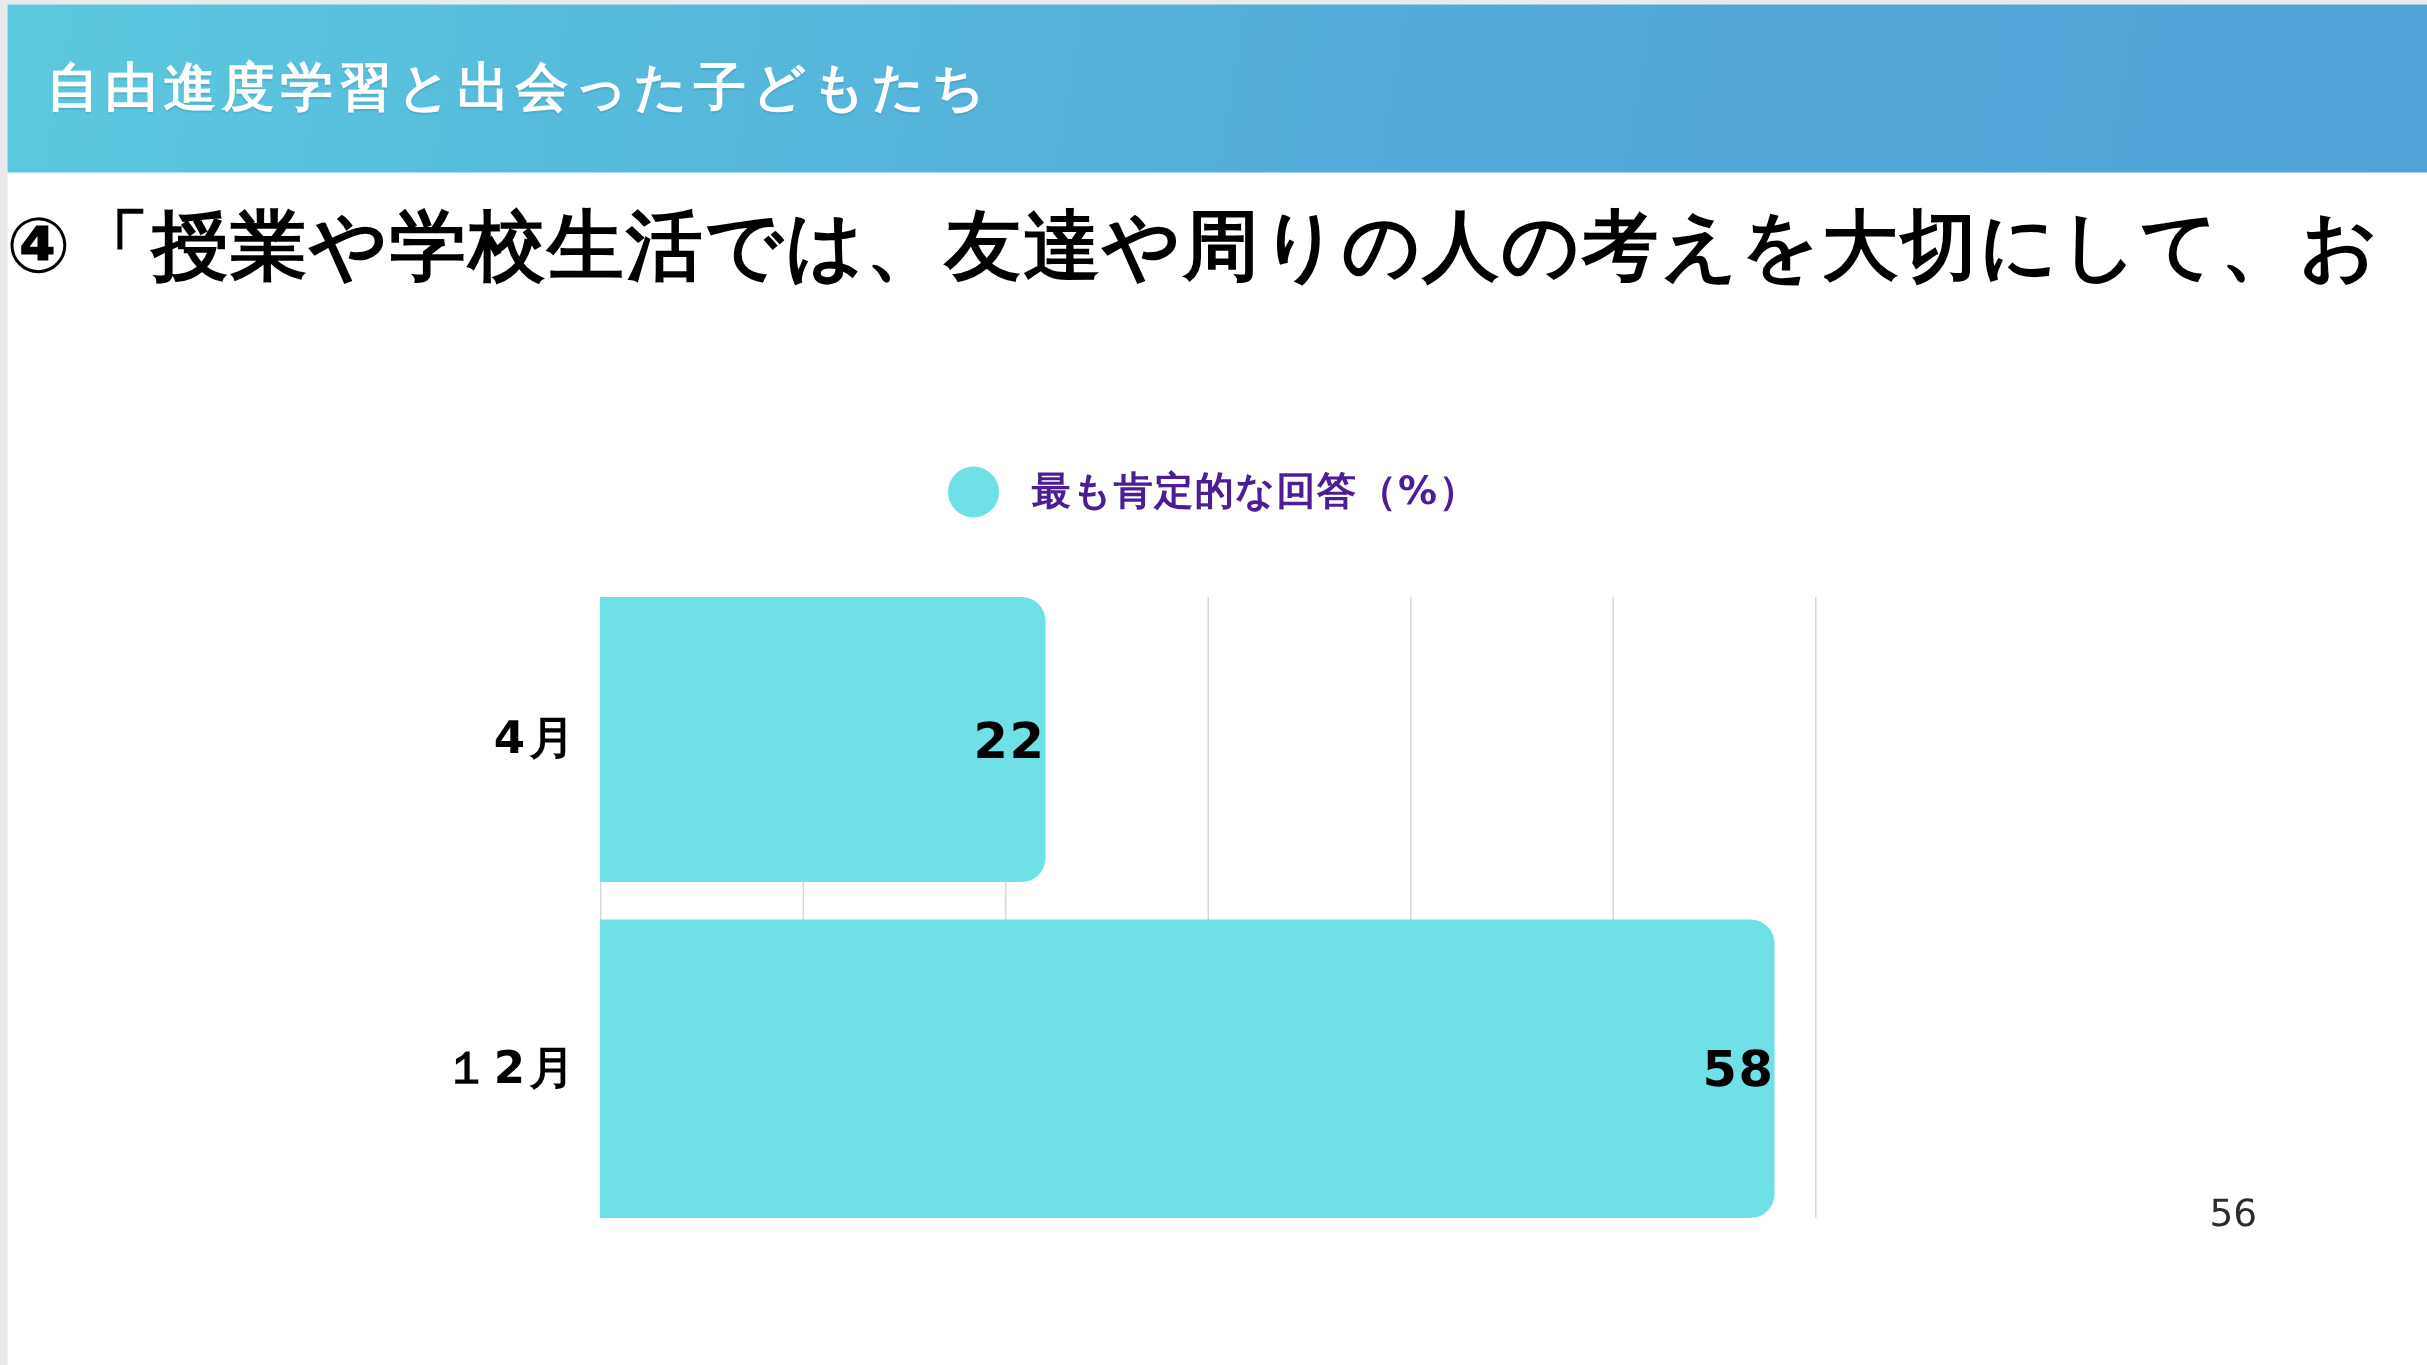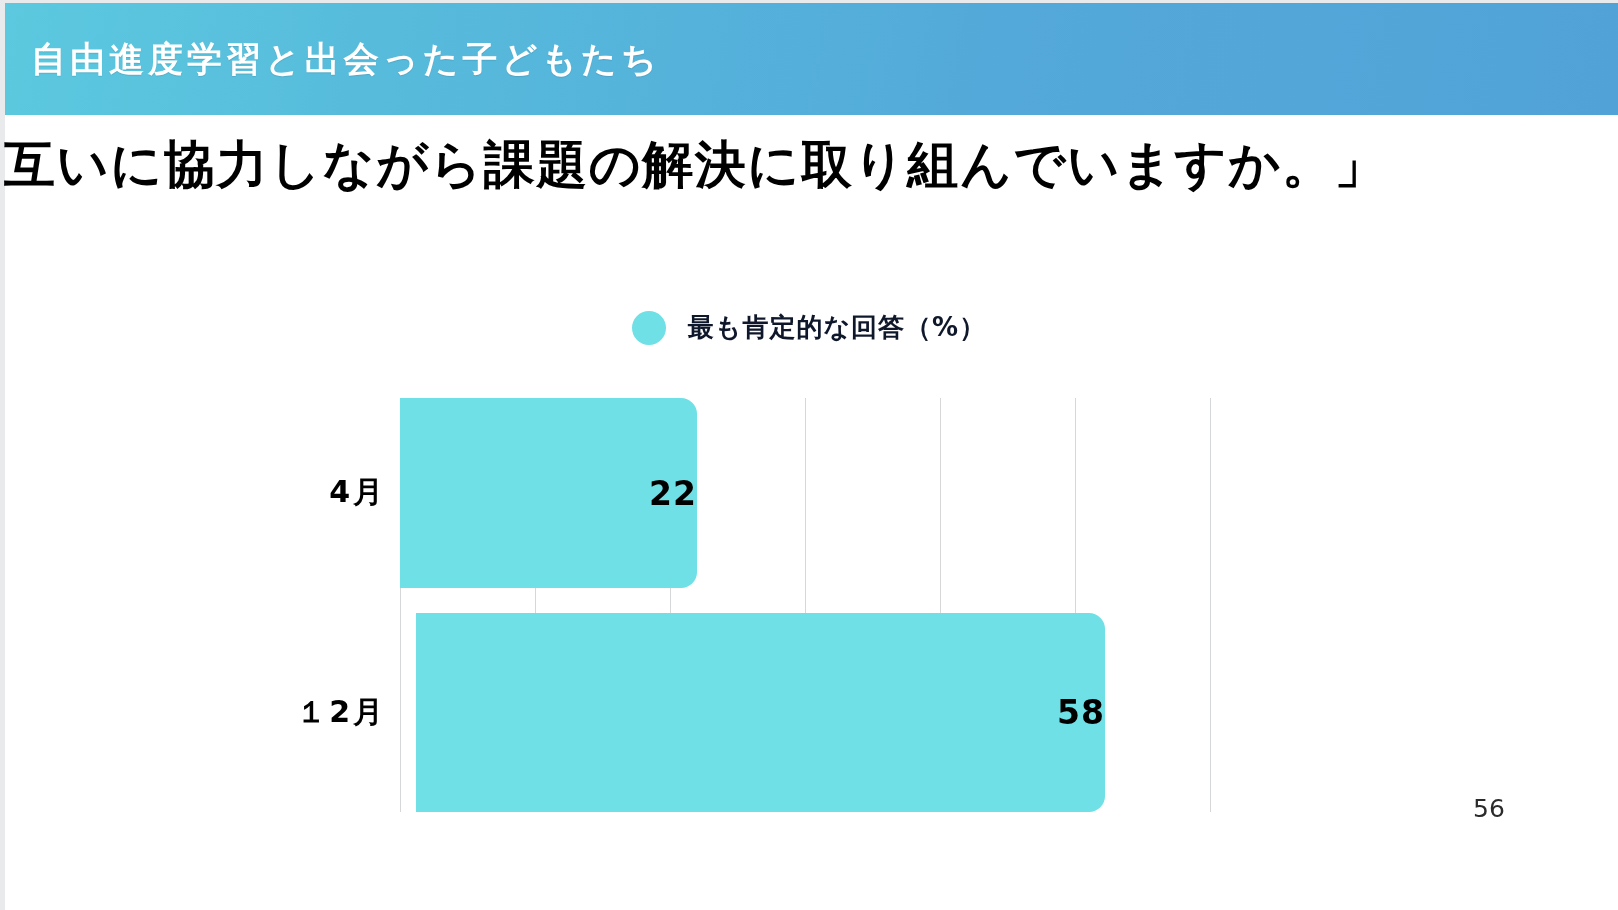--- a/index.html
+++ b/index.html
@@ -97,21 +97,21 @@
   #legend-swatch {
     width: 34px;
     height: 34px;
     border-radius: 50%;
     background: #6ee0e6;
     margin-right: 22px;
   }
   #legend-label {
     font-size: 26px;
     font-weight: 700;
-    color: #0f172a;
+    color: #4c1d95;
     letter-spacing: 1px;
     white-space: nowrap;
   }
 
   
   #plot {
     position: absolute;
     left: 400px;
     top: 102px;          
     width: 810px;
@@ -168,21 +168,21 @@
 <div id="slide">
 
   <div id="slide-edge-left"></div>
   <div id="slide-edge-top"></div>
 
   <div id="header-band">
     <div id="header-title">自由進度学習と出会った子どもたち</div>
   </div>
 
   <div id="question">
-    <span class="qline">互いに協力しながら課題の解決に取り組んでいますか。」</span>
+    <span class="qline">④「授業や学校生活では、友達や周りの人の考えを大切にして、お</span>
   </div>
 
   <div id="chart">
 
     <div id="legend">
       <div id="legend-swatch"></div>
       <div id="legend-label">最も肯定的な回答（%）</div>
     </div>
 
     <div id="plot">
@@ -190,21 +190,21 @@
     <div class="gridline" style="left: 0px; background: rgb(214, 215, 217);"></div>
         <div class="gridline" style="left: 135px; background: rgb(214, 215, 217);"></div>
         <div class="gridline" style="left: 270px; background: rgb(214, 215, 217);"></div>
         <div class="gridline" style="left: 405px; background: rgb(214, 215, 217);"></div>
         <div class="gridline" style="left: 540px; background: rgb(214, 215, 217);"></div>
         <div class="gridline" style="left: 675px; background: rgb(214, 215, 217);"></div>
         <div class="gridline" style="left: 810px; background: rgb(214, 215, 217);"></div>
         <div class="bar" style="top: 0px; height: 190px; width: 297px; background: rgb(110, 224, 230);">
           <span class="bar-value">22</span>
         </div>
-        <div class="bar" style="top: 215px; height: 199px; width: 689px; background: rgb(110, 224, 230); margin-left: 16px;">
+        <div class="bar" style="top: 215px; height: 199px; width: 783px; background: rgb(110, 224, 230);">
           <span class="bar-value">58</span>
         </div>
       </div>
 
     <div class="cat-label" id="cat-0" style="top: 176px;">4月</div>
     <div class="cat-label" id="cat-1" style="top: 395.5px;">１2月</div>
 
     <div id="xticks"></div>
   </div>
 

